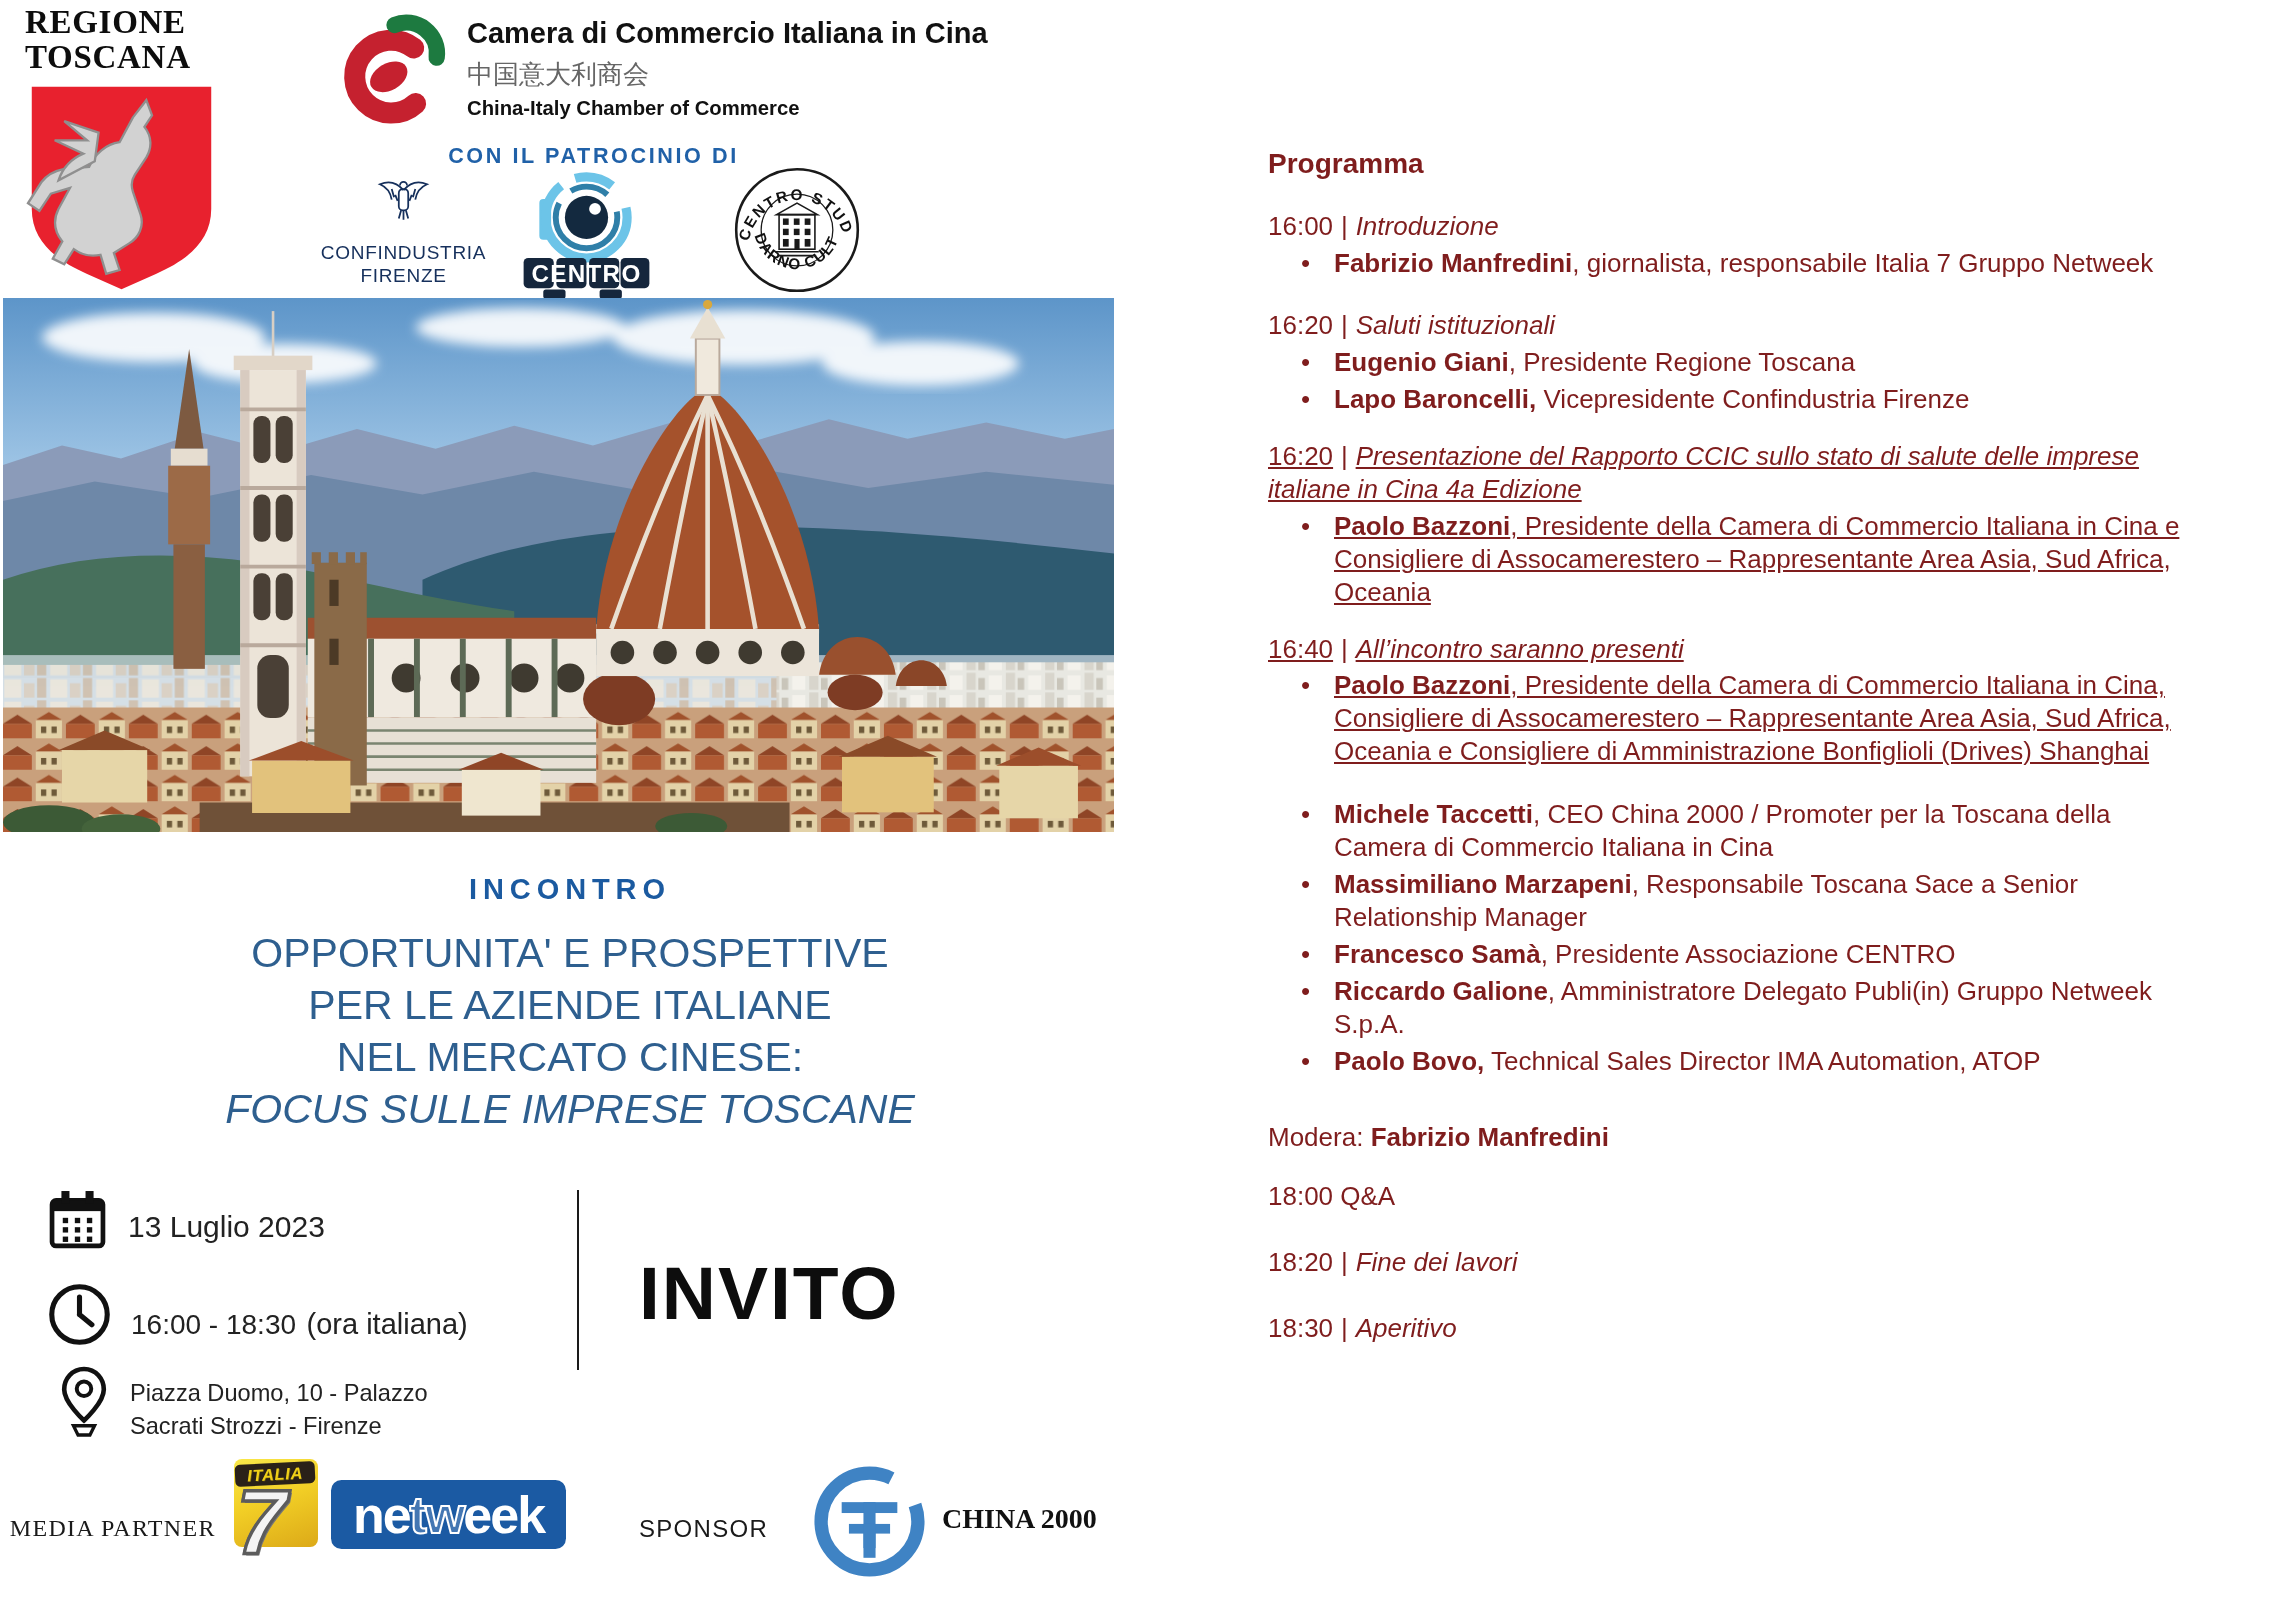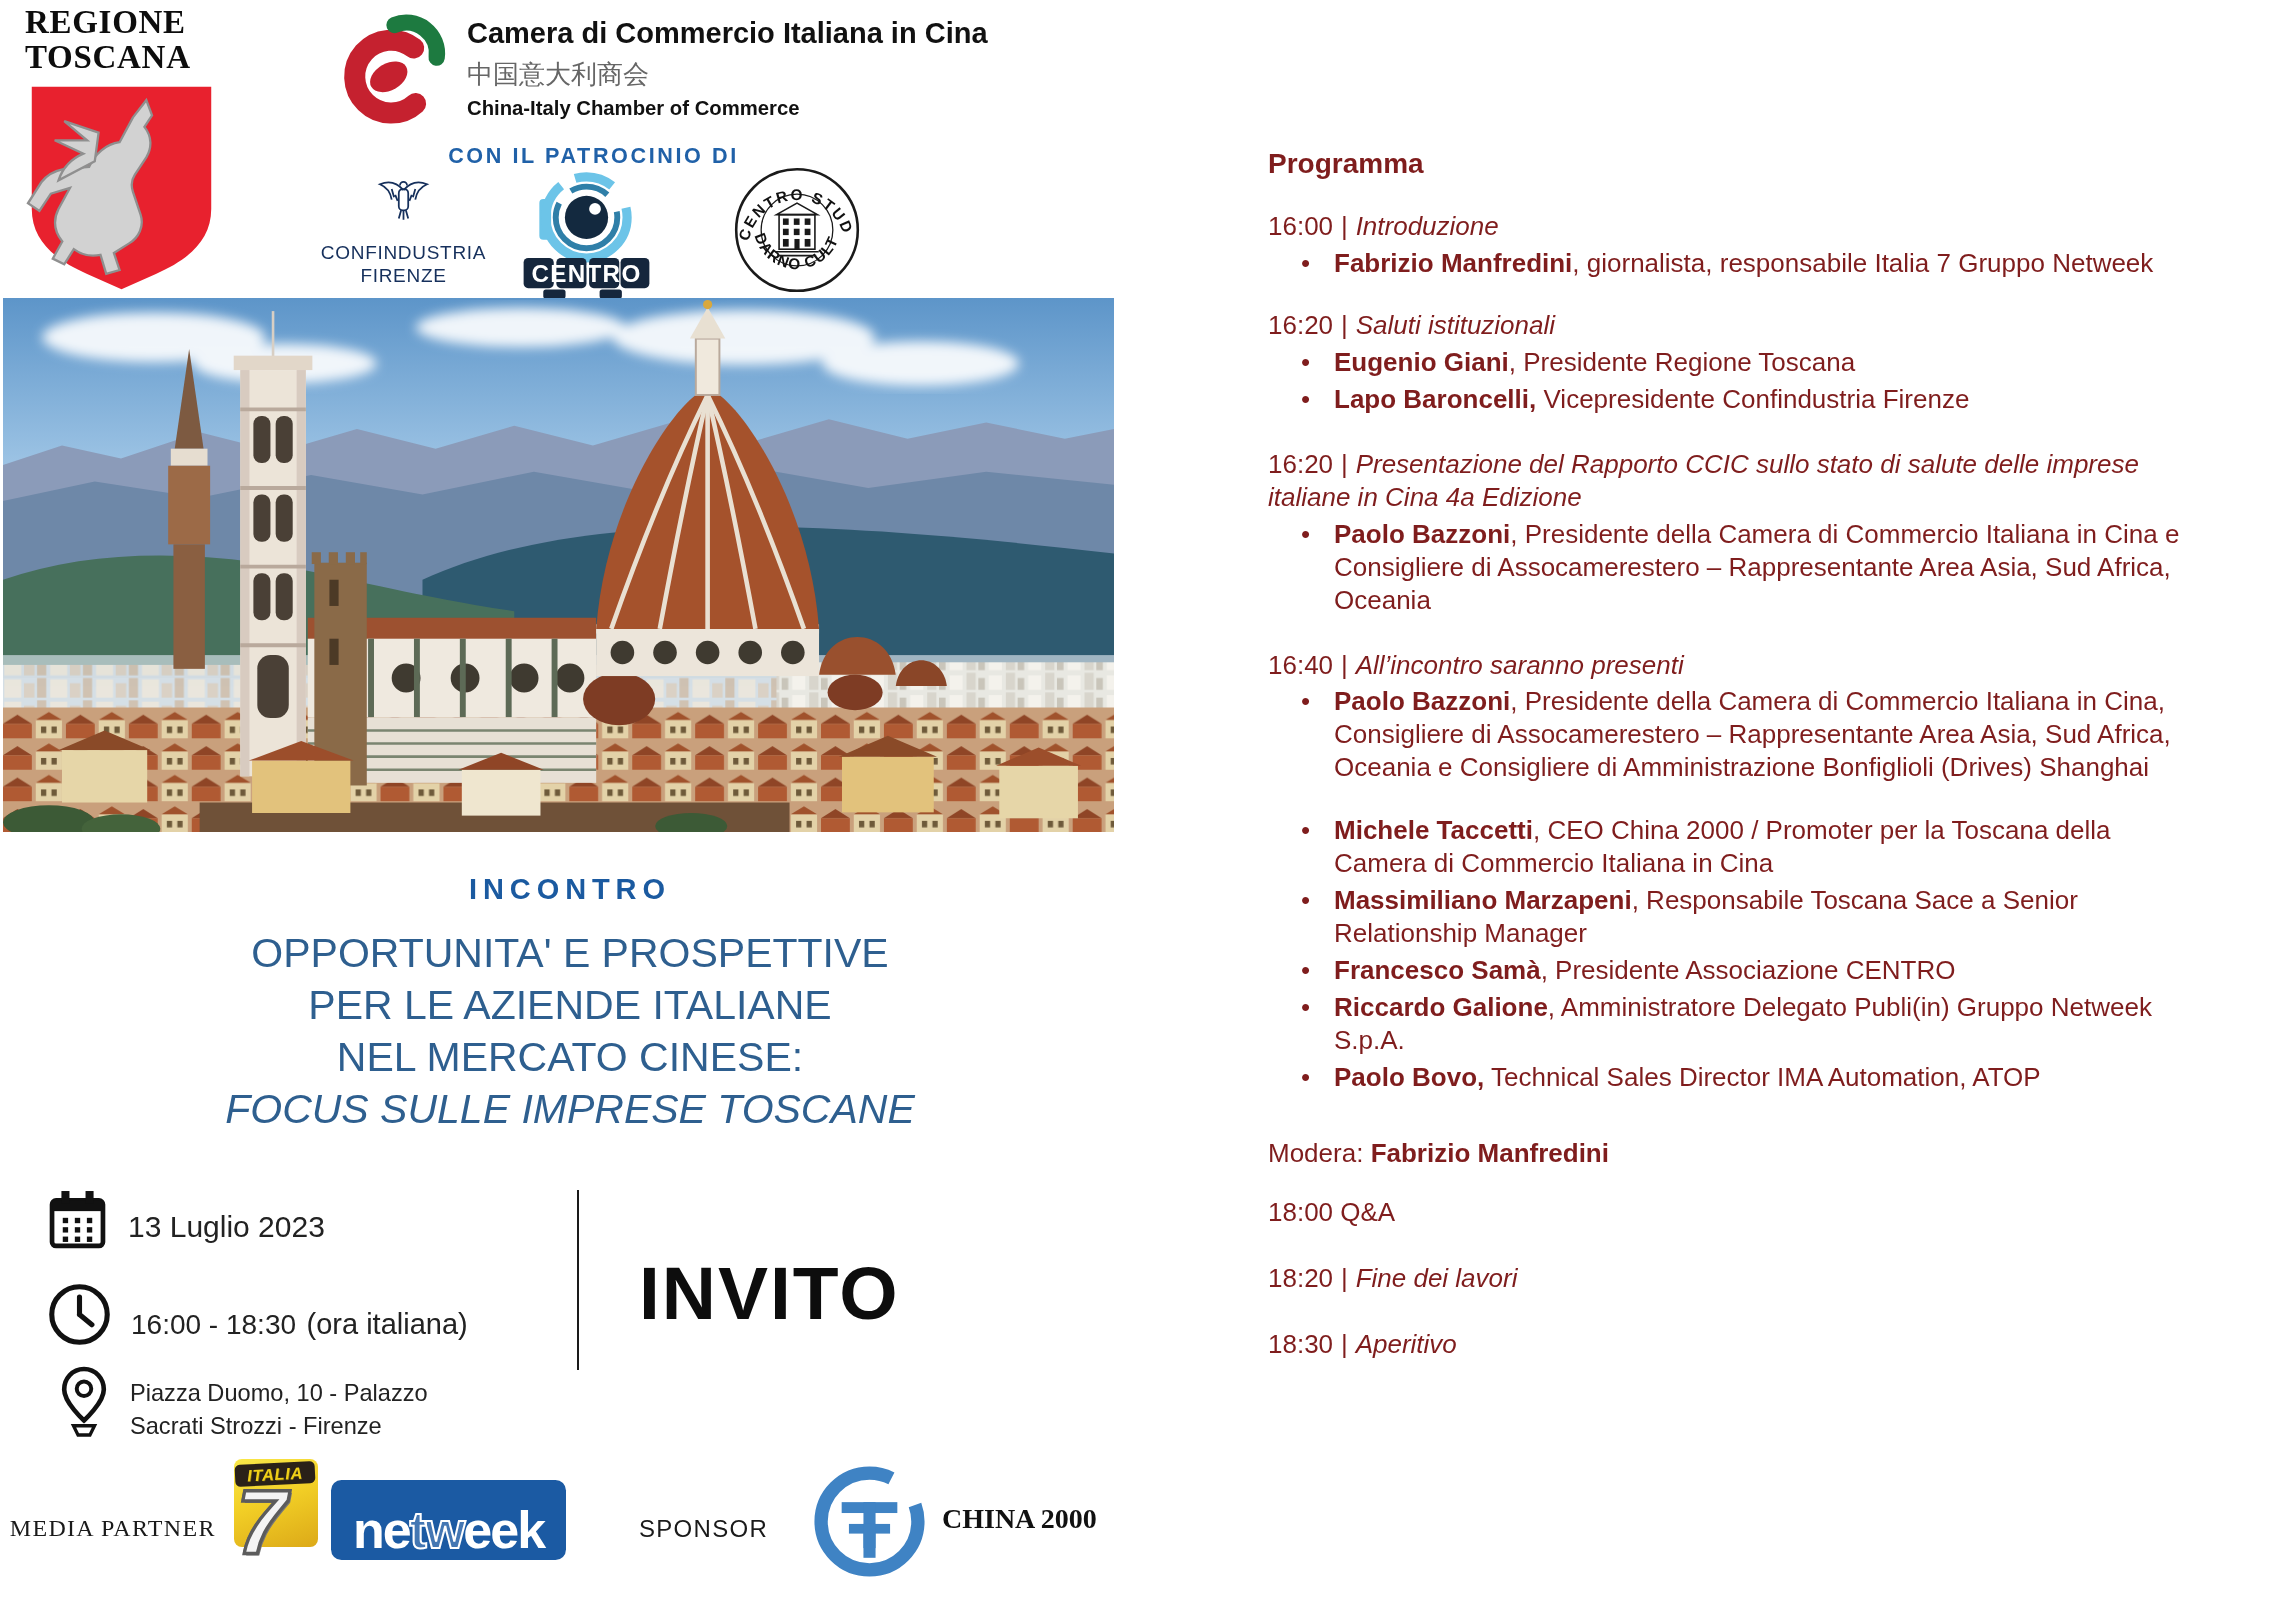--- a/index.html
+++ b/index.html
@@ -76,38 +76,38 @@
   .it7-italia {
     font-style:italic; font-weight:bold; font-size:16.4px; color:#f0d018;
     letter-spacing:0.7px; text-shadow:0.7px 0.7px 0 #6b5a10;
   }
   .it7-seven {
     position:absolute; left:2.6px; top:11.8px; font-size:90px; font-style:italic; font-weight:bold;
     color:#f4f4f4; -webkit-text-stroke:3.3px #5c5c5c;
     text-shadow:2px 2px 0 #777, -1.3px -1.3px 0 #777, 1.3px -1.3px 0 #777, -1.3px 1.3px 0 #777;
   }
   .netweek {
-    left:331px; top:1480px; width:235px; height:80px; background:#1b5aa3; border-radius:10.5px;
-    display:flex; align-items:flex-end; justify-content:center;
+    left:331px; top:1480px; width:235px; height:69px; background:#1b5aa3; border-radius:10.5px;
+    display:flex; align-items:center; justify-content:center;
   }
   .netweek-text { font-size:52px; font-weight:bold; color:#ffffff; letter-spacing:-2px; }
   .netweek-text .outl { color:rgba(255,255,255,0.18); -webkit-text-stroke:2px #ffffff; }
   .china-logo { left:809px; top:1461px; width:121px; height:121px; }
   .china-text { left:942px; top:1503px; font-family:"Liberation Serif", serif; font-weight:bold; font-size:28px; color:#111; }
 
   
   .program { left:1268px; top:147px; width:937px; font-size:26px; line-height:33px; color:#7f1d1d; }
   .prog-heading { font-size:28px; font-weight:bold; margin-bottom:30px; }
   .sec-head .sep { margin:0 7.9px; }
   .sec-head .it { font-style:italic; }
   .bullets { list-style:none; margin-top:2.6px; }
   .bullets li { position:relative; padding-left:66px; margin-top:3.9px; }
   .bullets li::before { content:"•"; position:absolute; left:33px; top:0; }
   .bullets b { font-weight:bold; }
-  .mt44 { margin-top:29px; } .mt30 { margin-top:32px; } .mt46 { margin-top:30px; }
+  .mt44 { margin-top:29px; } .mt30 { margin-top:24px;text-decoration:underline; } .mt46 { margin-top:30px; }
   .modera { margin-top:43px; } .modera b { font-weight:bold; }
   .qa { margin-top:26px; }
   .closing-item { margin-top:33px; }
   .closing-item .sep { margin:0 7.9px; }
   .closing-item .it { font-style:italic; }
 </style>
 </head>
 <body>
 
 <div class="page">

